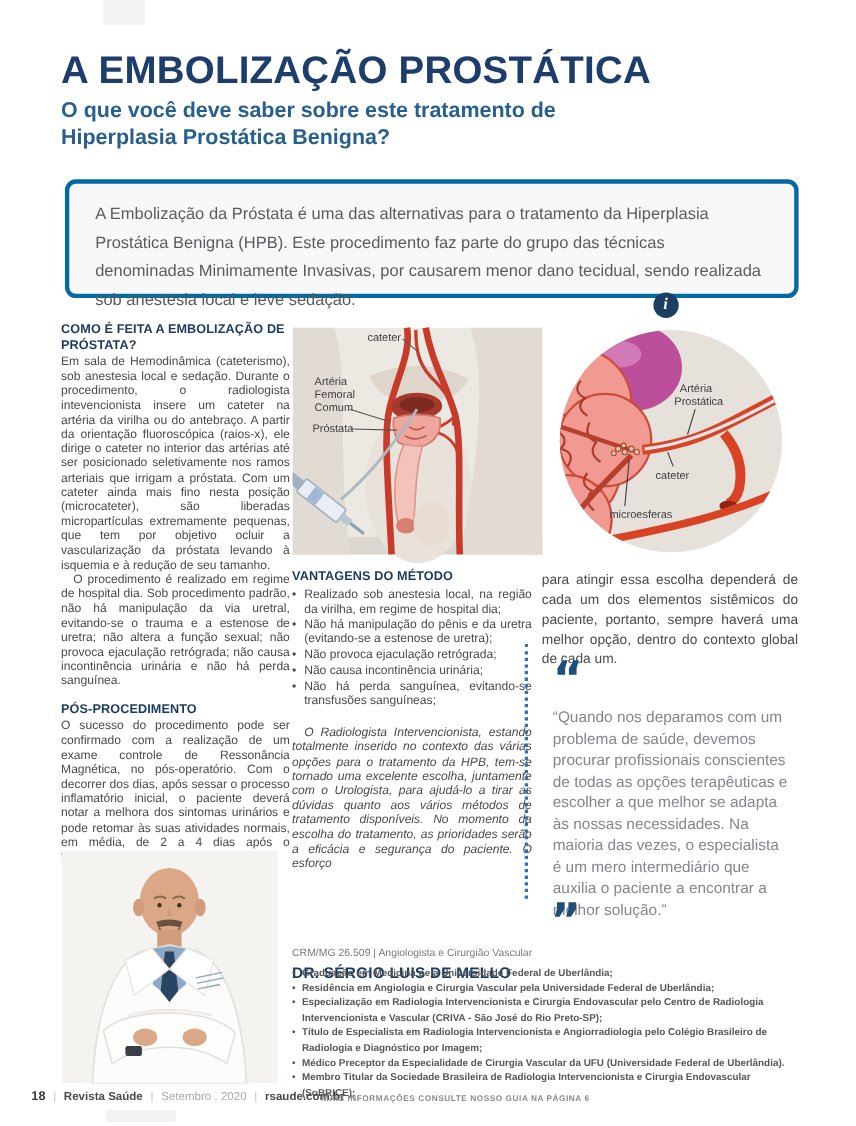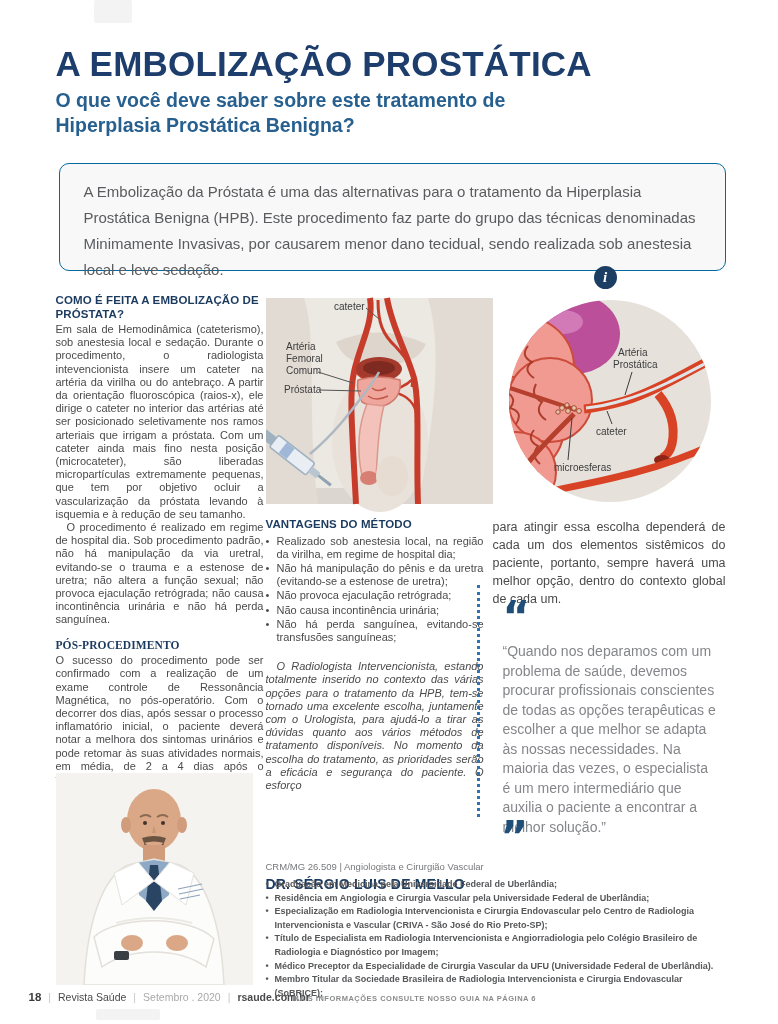--- a/index.html
+++ b/index.html
@@ -8,34 +8,34 @@
   #page { position:relative; width:777px; height:1024px; margin:0 auto; background:#ffffff; overflow:hidden; }
 
   .edge-artifact { position:absolute; background:#f3f3f3; border-radius:2px; }
 
   .title { position:absolute; left:55px; top:44px; width:680px;
            font-size:35px; font-weight:800; letter-spacing:.2px; color:#1d3e6d; }
   .subtitle { position:absolute; left:55px; top:88px; width:560px;
               font-size:19.5px; font-weight:700; line-height:25px; color:#27608f; }
 
   .intro-box { position:absolute; left:58px; top:163px; width:667px; height:108px;
-               background:#f8f8f8; border:1px solid #0369a1; border-radius:10px;
+               background:#f8f8f8; border:4px solid #0369a1; border-radius:10px;
                padding:15px 24px 0 24px; }
   .intro-box p { font-size:15px; line-height:26px; color:#5a5b5e; }
   .info-icon { position:absolute; left:593px; top:266px; width:23px; height:23px;
                background:#1c3e63; border-radius:50%; color:#ffffff; text-align:center;
                font-family:"Liberation Serif", serif; font-style:italic; font-weight:700;
                font-size:15px; line-height:22px; }
 
   .col { position:absolute; text-align:justify; font-size:11px; line-height:13.2px; color:#4a4a4c; }
   .col h3 { font-size:11.5px; line-height:13.5px; color:#1b3a5f; text-align:left;
             letter-spacing:.1px; margin-bottom:2px; }
   .col p { margin:0; }
   .col p.indent { text-indent:11px; }
-  .col h3.gap { margin-top:12px;font-family:Liberation Serif, serif; }
+  .col h3.gap { margin-top:12px; }
 
   #col1 { left:55px; top:294px; width:208px; }
   #col2 { left:265px; top:518px; width:218px; }
   #col3 { left:492px; top:518px; width:233px; font-size:12.5px; line-height:18px; }
 
   ul.adv { list-style:none; margin-top:3px; }
   ul.adv li { position:relative; padding-left:11px; margin-bottom:1px; }
   ul.adv li::before { content:"•"; position:absolute; left:0; top:0; color:#4a4a4c; }
   #col2 p.after-list { margin-top:16px; text-indent:11px;font-style:italic; }
 
@@ -59,21 +59,21 @@
   .doctor-crm  { position:absolute; left:265px; top:861px; width:400px;
                  font-size:9.5px; color:#77787b; }
   .credentials { position:absolute; left:265px; top:878px; width:462px; list-style:none; }
   .credentials li { position:relative; padding-left:9px; font-size:9px; line-height:13.6px; color:#565759;font-weight:bold; }
   .credentials li::before { content:"•"; position:absolute; left:0; top:0; color:#565759; }
 
   
   .footer { position:absolute; left:28px; top:991px; width:720px; font-size:10.5px; color:#4a4a4c; }
   .footer .pageno { font-weight:700; font-size:11.5px; color:#3a3a3c; }
   .footer .sep { color:#c6c6c8; margin:0 7px; }
-  .footer .mag { font-weight:400; color:#4a4a4c; }
+  .footer .mag { font-weight:700; color:#4a4a4c; }
   .footer .date { color:#a9a9ab; }
   .footer .site { font-weight:700; color:#4a4a4c; }
   .footer .note { position:absolute; left:264px; top:3px; font-size:7.5px; font-weight:700;
                   letter-spacing:.5px; color:#8a8b8d; }
 </style>
 </head>
 <body>
 
 <div id="page">
 

